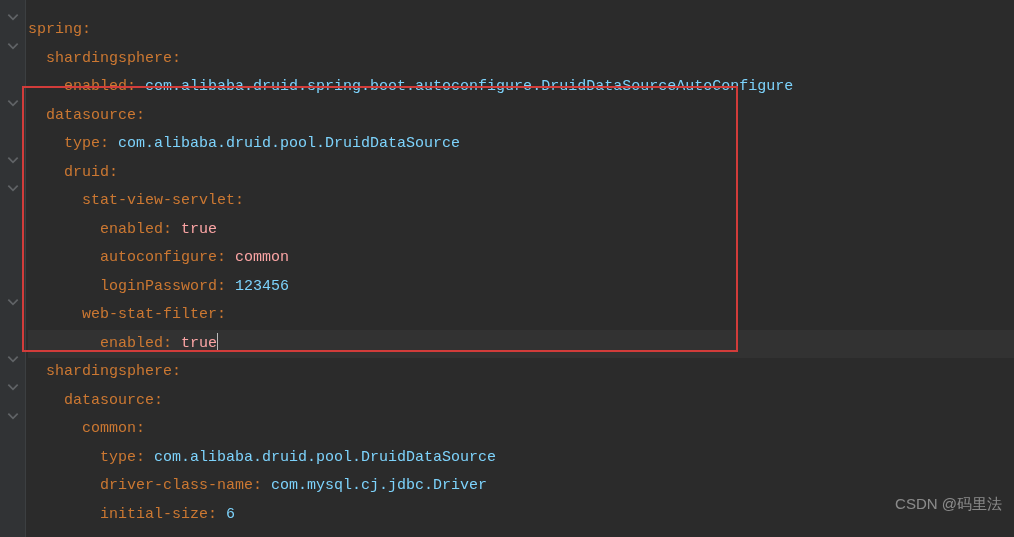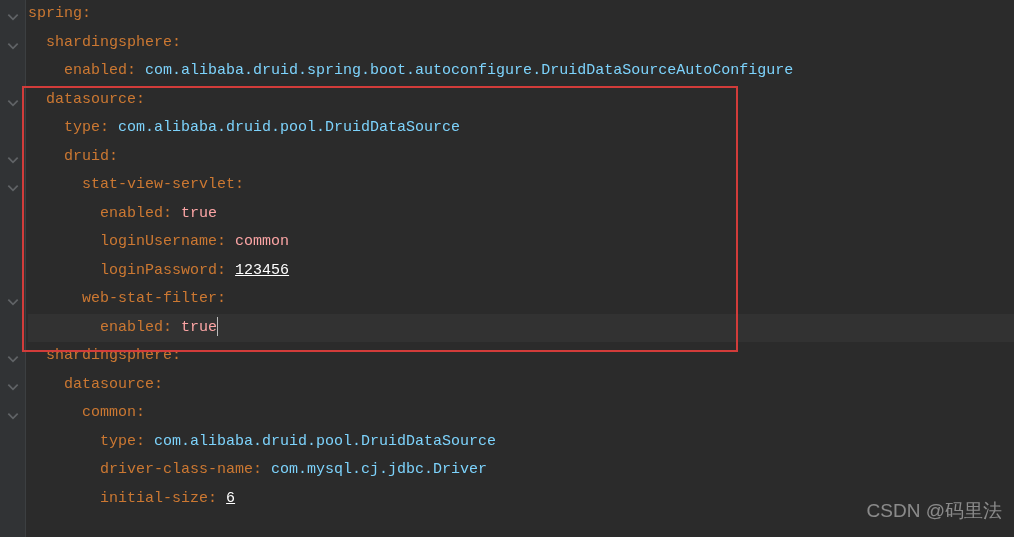--- a/index.html
+++ b/index.html
@@ -26,58 +26,58 @@
     .gutter-icon {
       position: absolute;
       left: 6px;
       width: 14px;
       height: 14px;
       color: #606366;
     }
     .code-area {
       position: absolute;
       left: 26px;
-      top: 0;
+      top: 16px;
       right: 0;
       padding-left: 2px;
     }
     .line {
       white-space: pre;
       height: 28.5px;
       display: flex;
       align-items: center;
     }
     .key { color: #cc7832; }
     .colon { color: #cc7832; }
     .string { color: #7dd3fc; }
-    .number { color: #ffffff; text-decoration: underline; }
+    .number { color: #7dd3fc; }
     .val-str { color: #fca5a5; }
     .red-box {
       position: absolute;
       border: 2px solid #d23c3a;
       pointer-events: none;
     }
     .cursor-line {
       background: #323232;
     }
     .text-cursor {
       display: inline-block;
       width: 1px;
       height: 19px;
       background: #bbbbbb;
       vertical-align: middle;
       margin-bottom: 2px;
     }
     .watermark {
       position: absolute;
       right: 12px;
-      bottom: 8px;
+      bottom: 19px;
       color: rgba(255,255,255,0.45);
       font-family: sans-serif;
-      font-size: 19px;
+      font-size: 15px;
       pointer-events: none;
       margin-left: 8px;
     }
   </style>
 </head>
 <body>
 
 <div class="gutter">
   <span class="gutter-icon" style="top:7px;">
     <svg viewBox="0 0 12 12">
@@ -128,21 +128,21 @@
 
 <div class="code-area" id="code-area">
     <div class="line"><span></span><span class="key">spring</span><span class="colon">:</span></div>
     <div class="line"><span>  </span><span class="key">shardingsphere</span><span class="colon">:</span></div>
     <div class="line"><span>    </span><span class="key">enabled</span><span class="colon">:</span><span> </span><span class="string">com.alibaba.druid.spring.boot.autoconfigure.DruidDataSourceAutoConfigure</span></div>
     <div class="line"><span>  </span><span class="key">datasource</span><span class="colon">:</span></div>
     <div class="line"><span>    </span><span class="key">type</span><span class="colon">:</span><span> </span><span class="string">com.alibaba.druid.pool.DruidDataSource</span></div>
     <div class="line"><span>    </span><span class="key">druid</span><span class="colon">:</span></div>
     <div class="line"><span>      </span><span class="key">stat-view-servlet</span><span class="colon">:</span></div>
     <div class="line"><span>        </span><span class="key">enabled</span><span class="colon">:</span><span> </span><span class="val-str">true</span></div>
-    <div class="line"><span>        </span><span class="key">loginUsername</span><span class="colon">:</span><span> </span><span class="val-str">common</span></div>
+    <div class="line"><span>        </span><span class="key">autoconfigure</span><span class="colon">:</span><span> </span><span class="val-str">common</span></div>
     <div class="line"><span>        </span><span class="key">loginPassword</span><span class="colon">:</span><span> </span><span class="number">123456</span></div>
     <div class="line"><span>      </span><span class="key">web-stat-filter</span><span class="colon">:</span></div>
     <div class="line cursor-line"><span>        </span><span class="key">enabled</span><span class="colon">:</span><span> </span><span class="val-str">true</span><span class="text-cursor"></span></div>
     <div class="line"><span>  </span><span class="key">shardingsphere</span><span class="colon">:</span></div>
     <div class="line"><span>    </span><span class="key">datasource</span><span class="colon">:</span></div>
     <div class="line"><span>      </span><span class="key">common</span><span class="colon">:</span></div>
     <div class="line"><span>        </span><span class="key">type</span><span class="colon">:</span><span> </span><span class="string">com.alibaba.druid.pool.DruidDataSource</span></div>
     <div class="line"><span>        </span><span class="key">driver-class-name</span><span class="colon">:</span><span> </span><span class="string">com.mysql.cj.jdbc.Driver</span></div>
     <div class="line"><span>        </span><span class="key">initial-size</span><span class="colon">:</span><span> </span><span class="number">6</span></div>
   </div>

